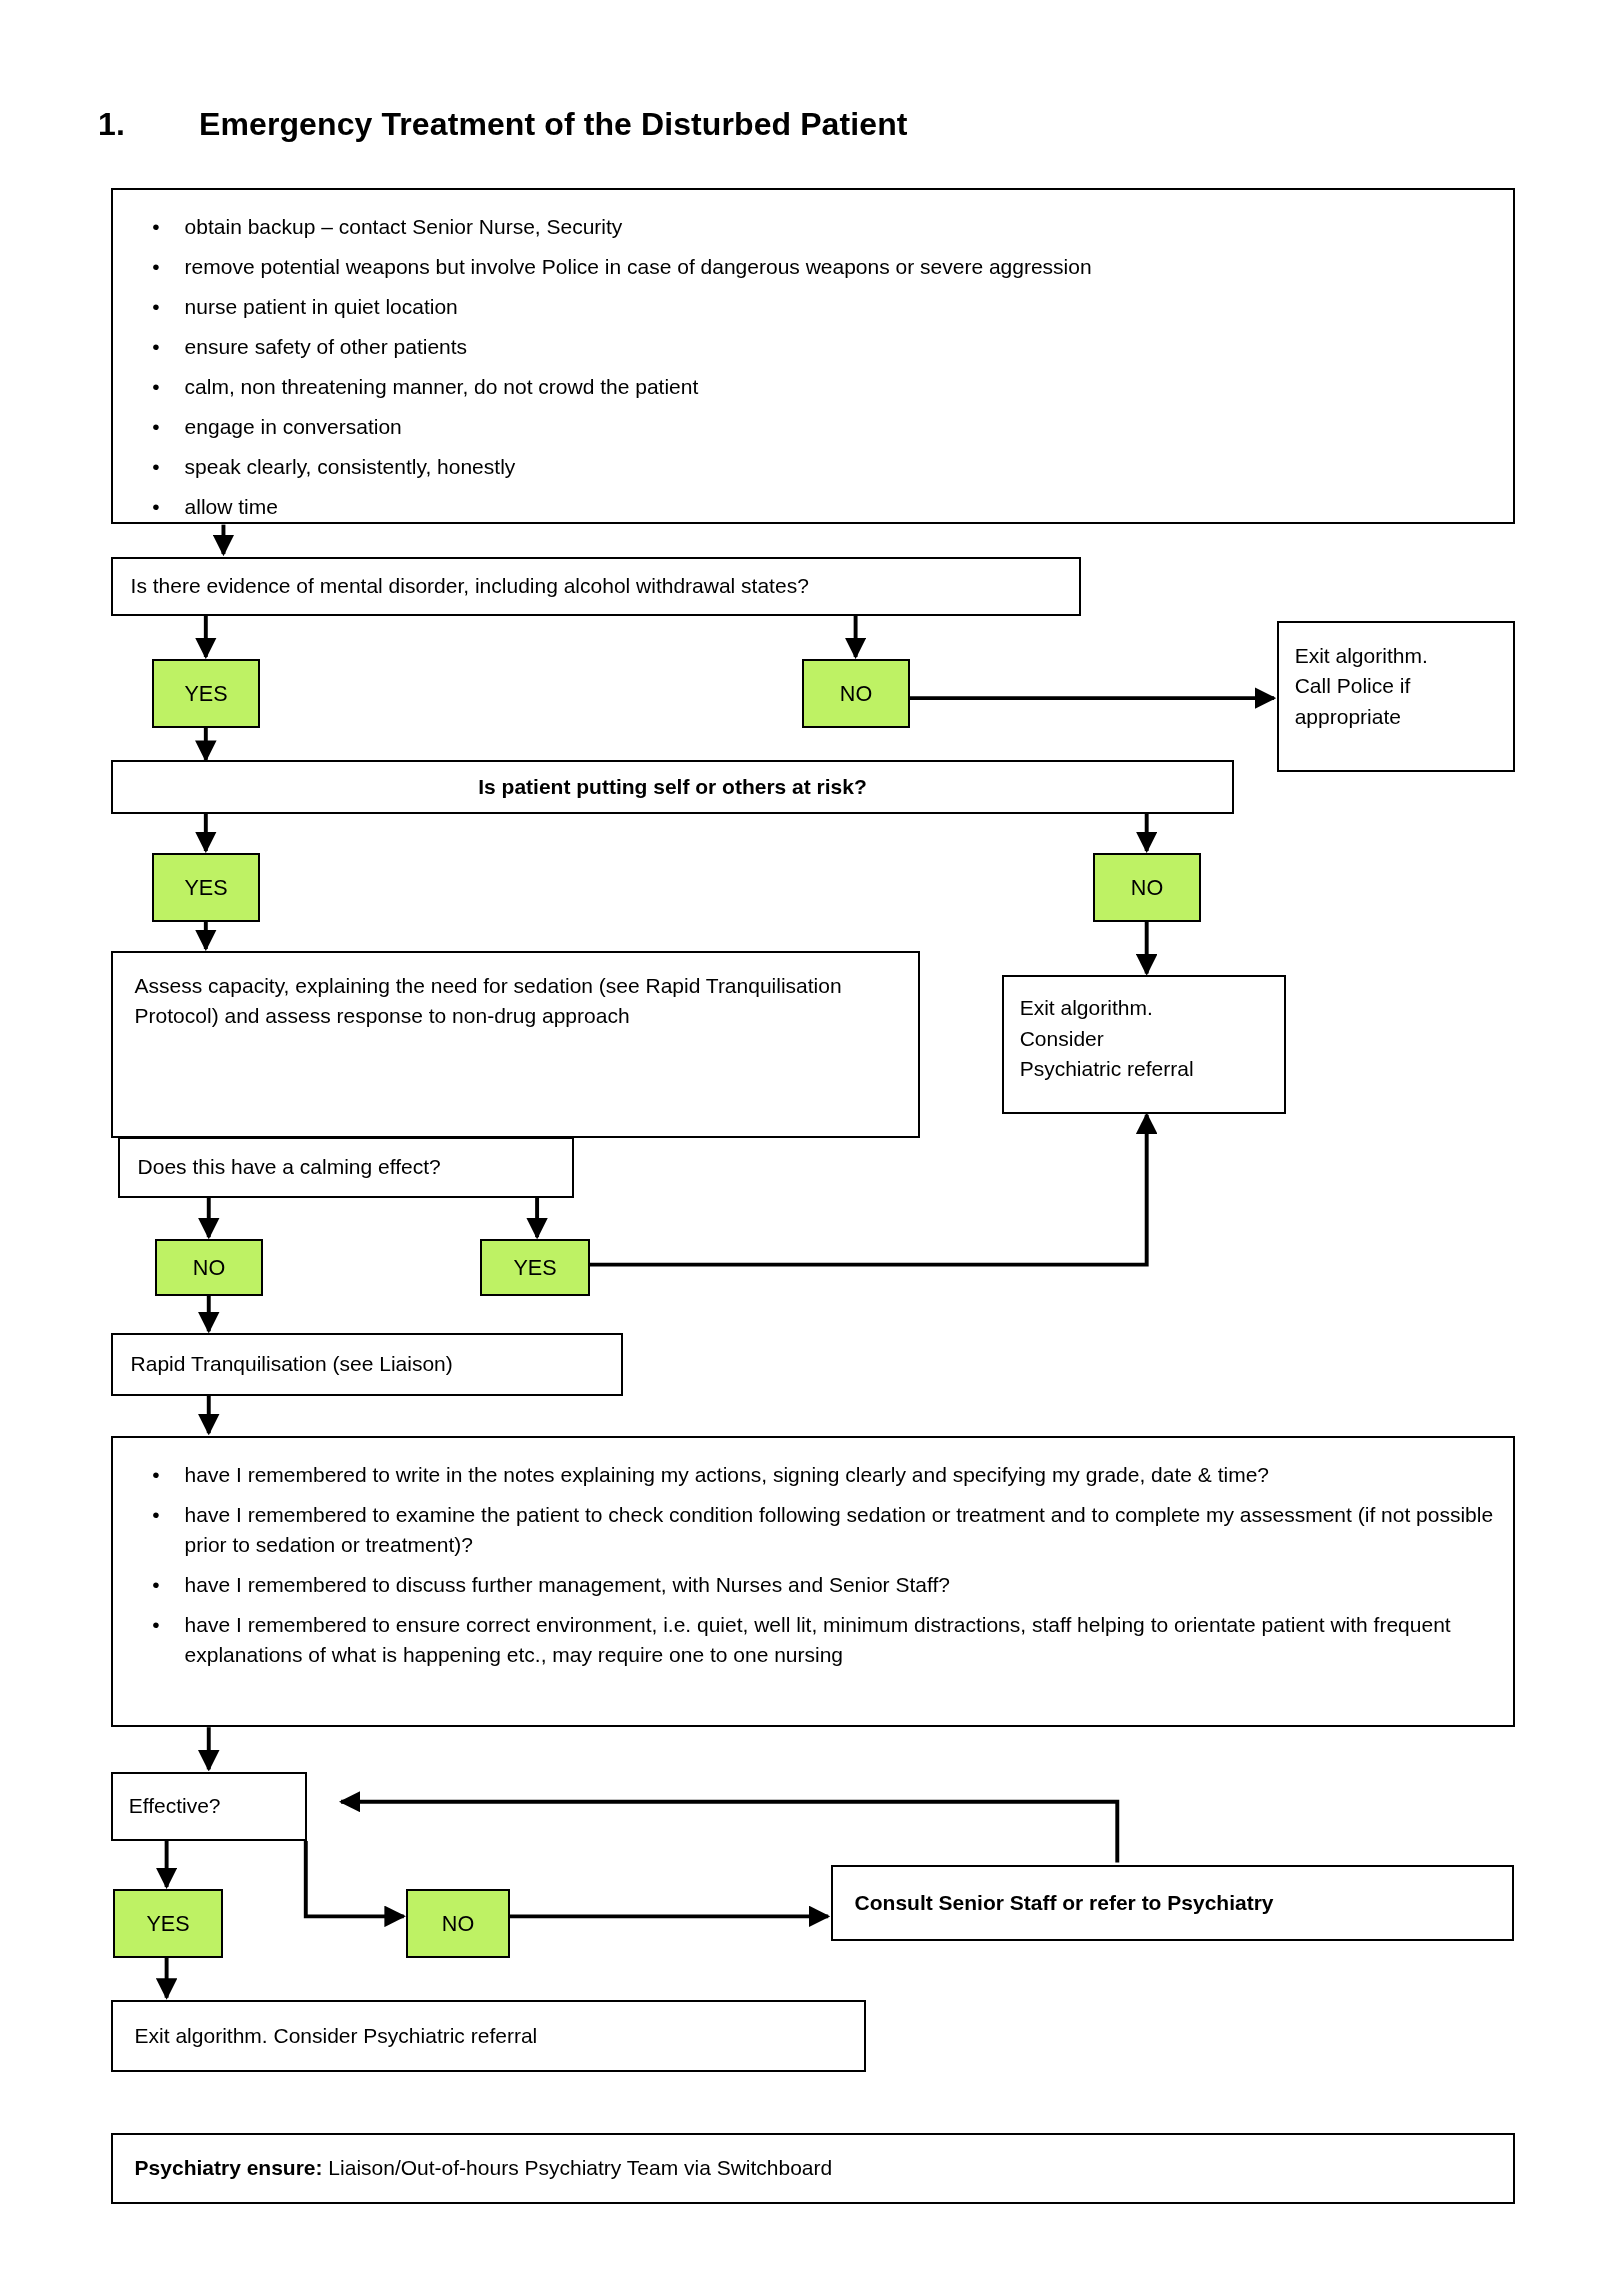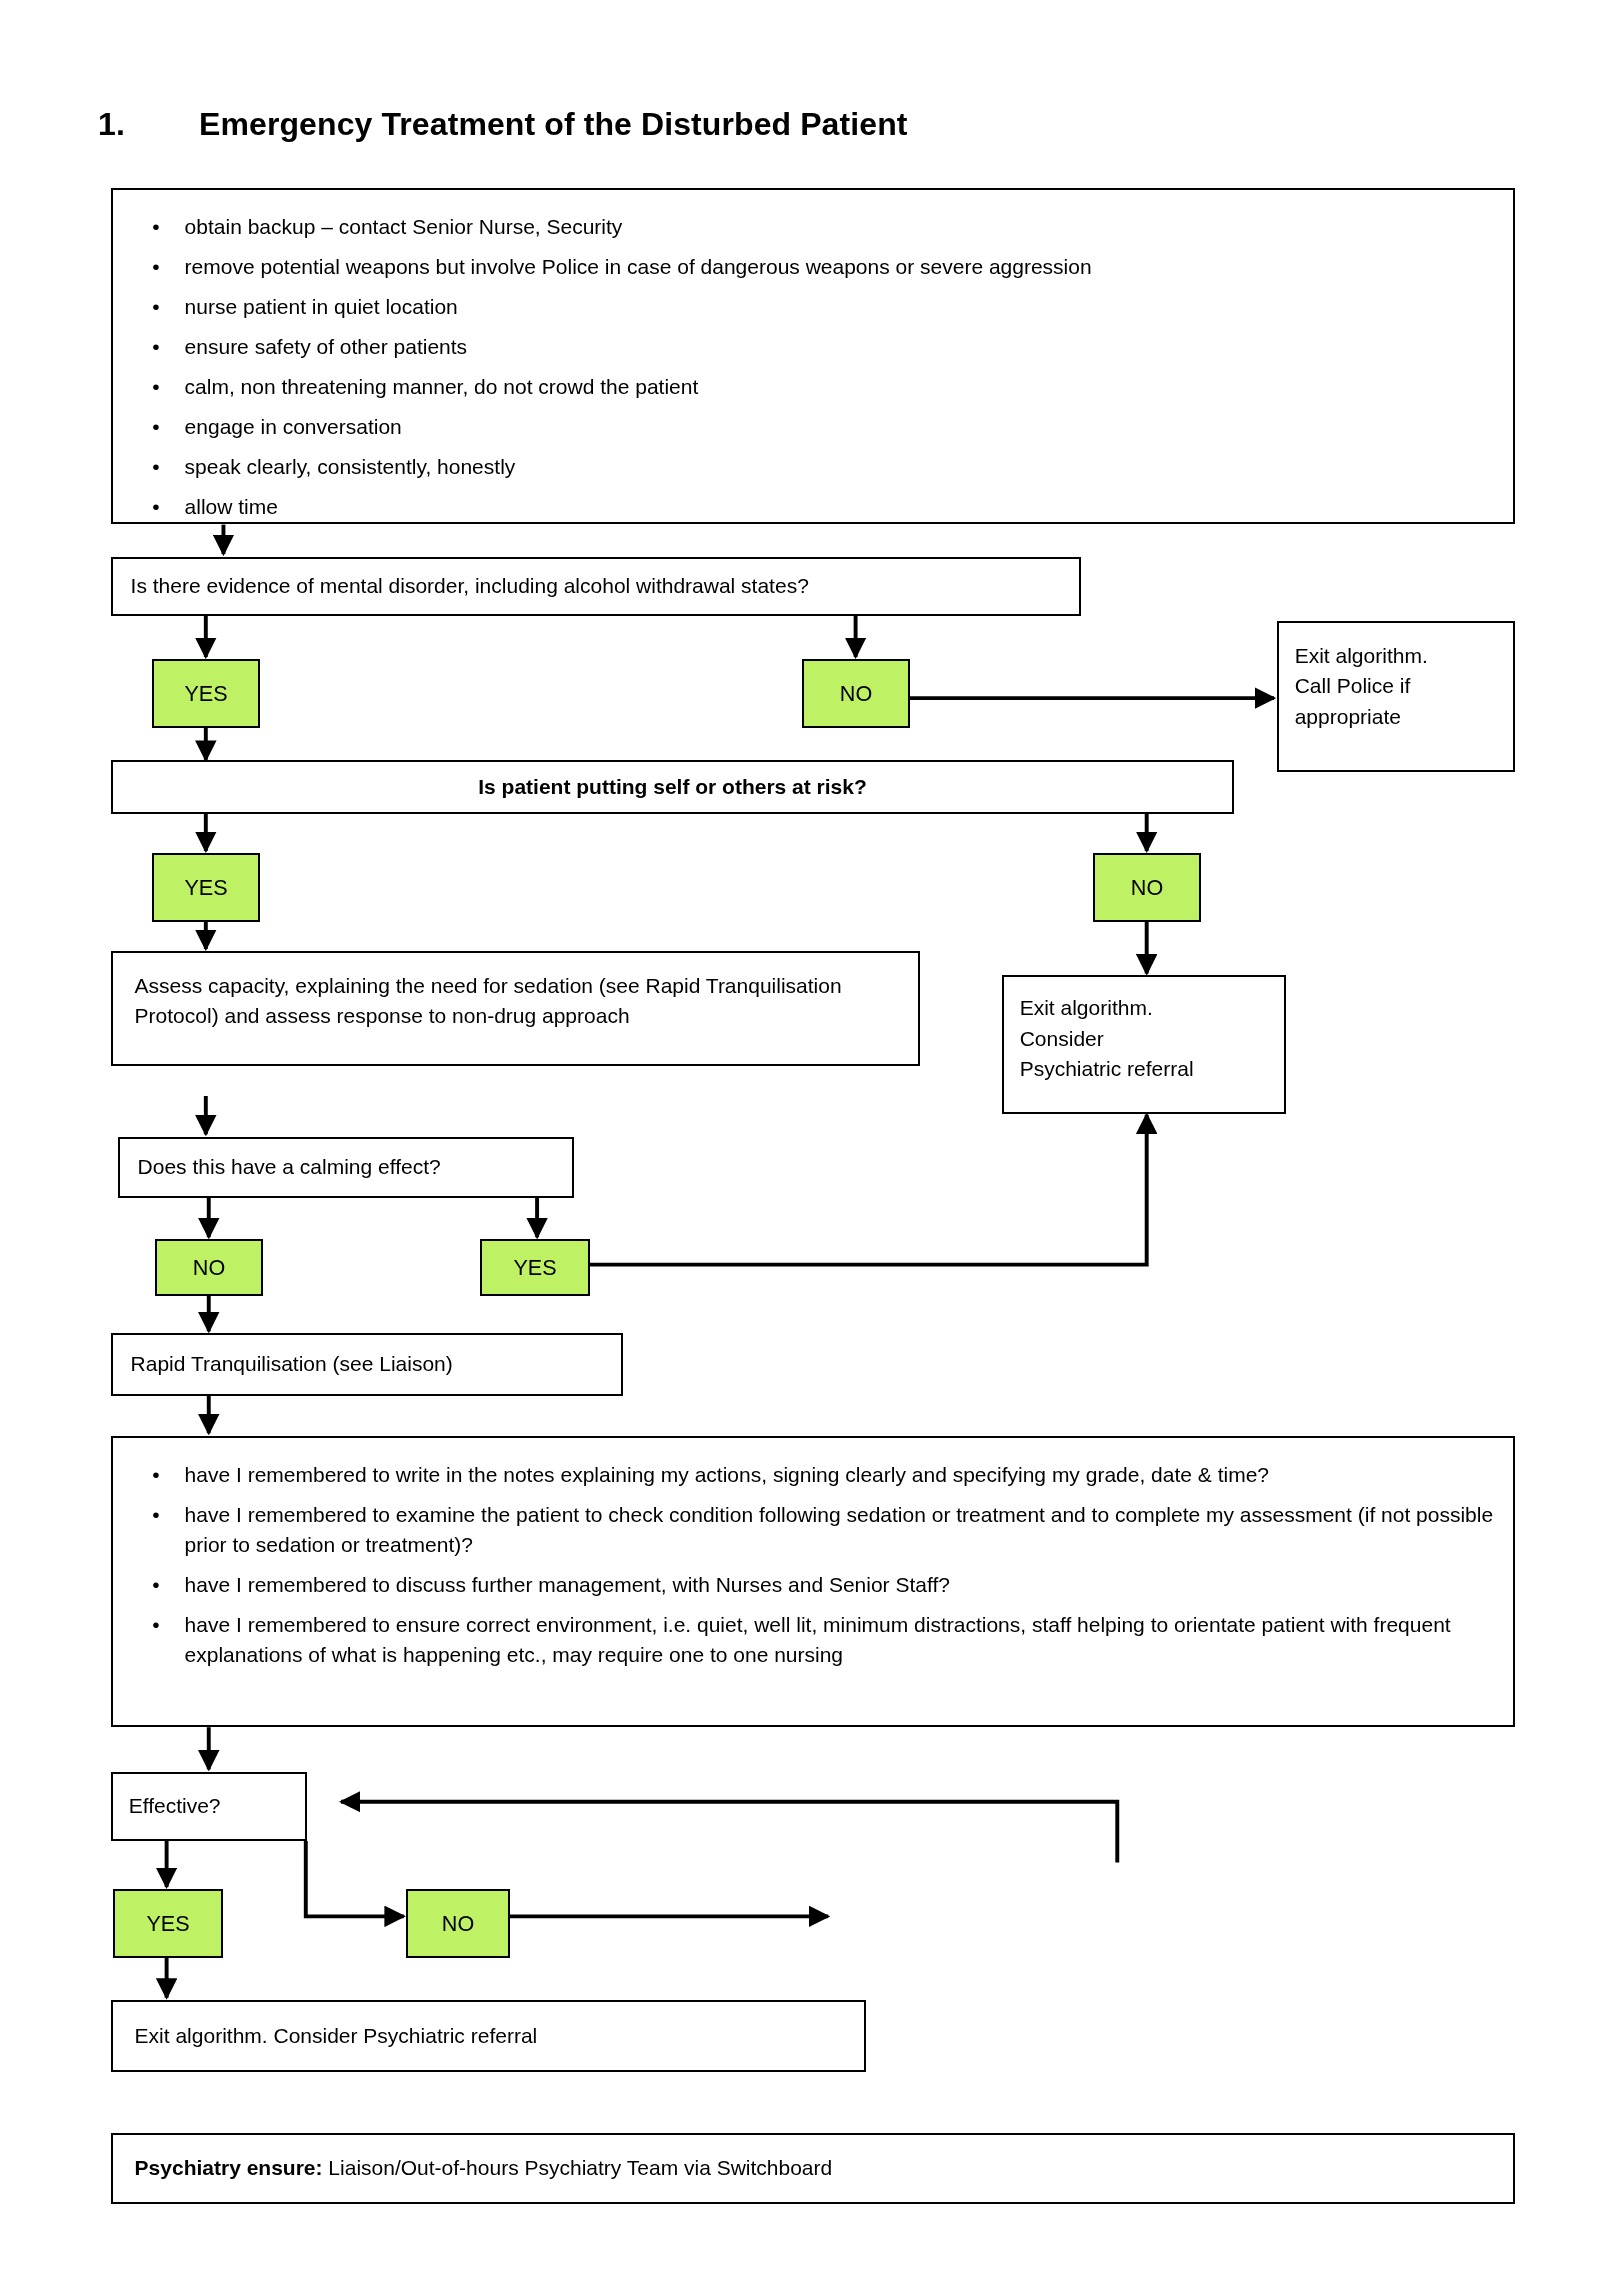--- a/index.html
+++ b/index.html
@@ -243,21 +243,21 @@
   </div>
 
   <div class="box" style="left:1002px; top:975px; width:284px; height:139px;">
     <div style="padding:15.7px 15.7px;">
       <div class="box-text">Exit algorithm.</div>
       <div class="box-text">Consider</div>
       <div class="box-text">Psychiatric referral</div>
     </div>
   </div>
 
-  <div class="box" style="left:111px; top:951px; width:809px; height:115px;">
+  <div class="box" style="left:111px; top:951px; width:809px; height:187px;">
     <div style="padding:17.6px 21.6px;">
       <span class="box-text">Assess capacity, explaining the need for sedation (see Rapid Tranquilisation Protocol) and assess response to non-drug approach</span>
     </div>
   </div>
 
   <div class="box" style="left:118px; top:1137px; width:456px; height:61px;">
     <div class="vcenter" style="padding:0 17.6px;">
       <span class="box-text">Does this have a calming effect?</span>
     </div>
   </div>
@@ -306,20 +306,25 @@
   </div>
 
   <div class="ynbox" style="left:113px; top:1889px; width:110px; height:69px;">
     <span>YES</span>
   </div>
 
   <div class="ynbox" style="left:406px; top:1889px; width:104px; height:69px;">
     <span>NO</span>
   </div>
 
+  <div class="box" style="left:831px; top:1865px; width:683px; height:76px;">
+    <div class="vcenter" style="padding:0 21.6px;">
+      <span class="box-text bold">Consult Senior Staff or refer to Psychiatry</span>
+    </div>
+  </div>
 
   <div class="box" style="left:111px; top:2000px; width:755px; height:72px;">
     <div class="vcenter" style="padding:0 21.6px;">
       <span class="box-text">Exit algorithm. Consider Psychiatric referral</span>
     </div>
   </div>
 
   <div class="box" style="left:111px; top:2133px; width:1404px; height:71px;">
     <div class="vcenter" style="padding:0 21.6px;">
       <span class="box-text">

